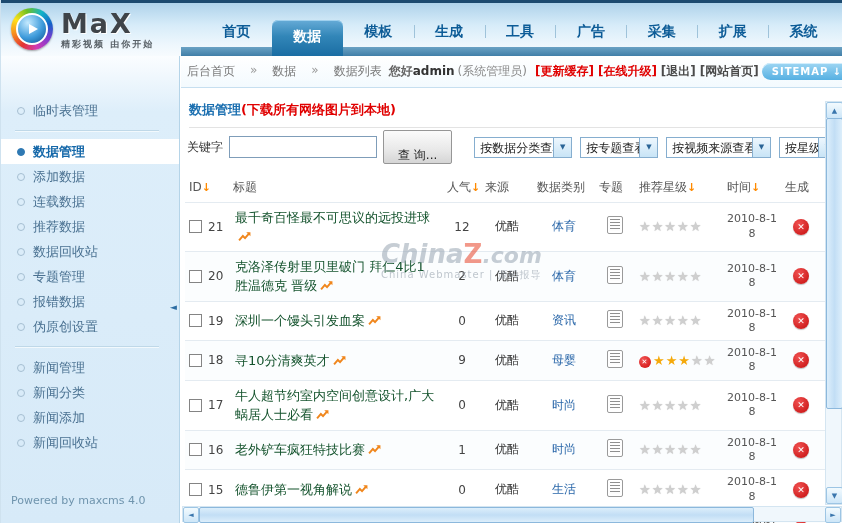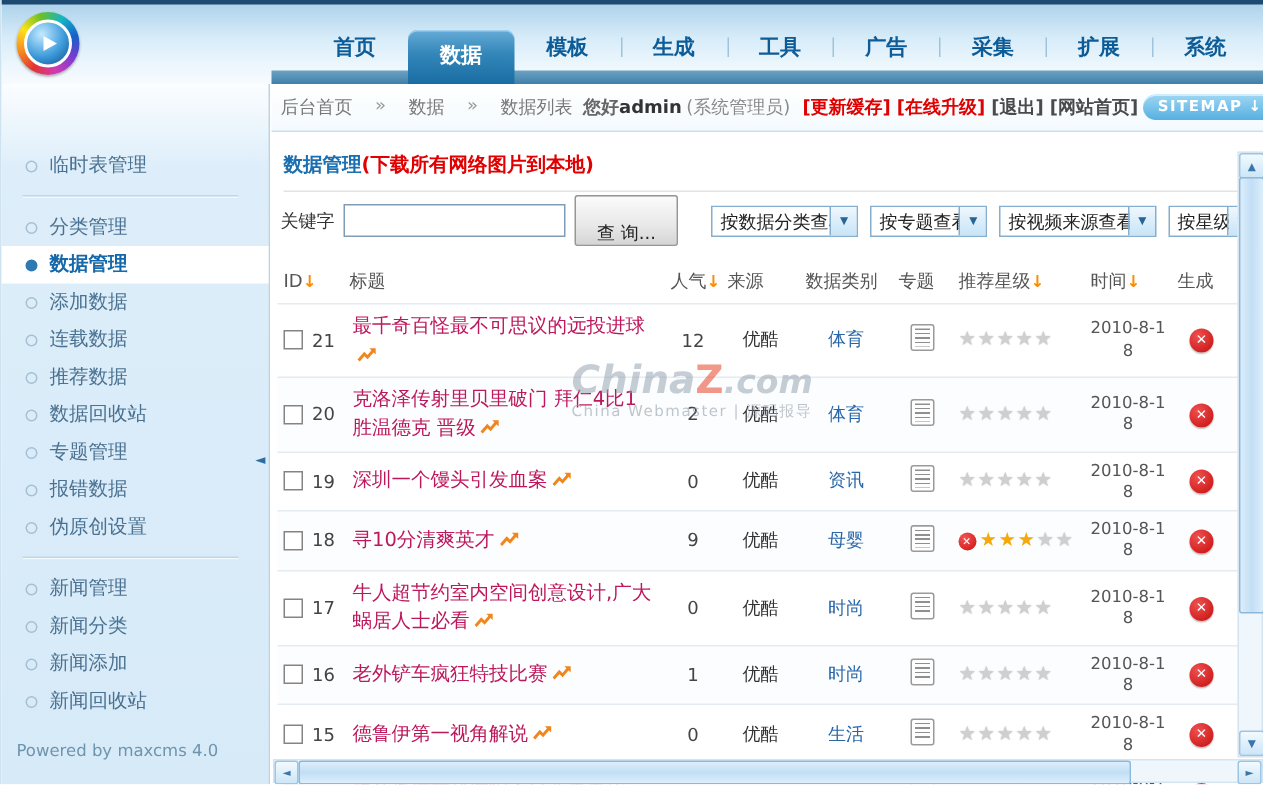--- a/index.html
+++ b/index.html
@@ -85,21 +85,21 @@
   .thead{height:30px;color:#555;font-size:12px;}
   .th{padding-left:4px;cursor:pointer;}
   .sort-arrow{color:#ff8a00;font-weight:bold;font-size:11px;}
   .sort-arrow::before{content:"↓";}
   .trow{border-top:1px solid #e4ebf1;padding:5px 0;min-height:26px;}
   .trow:nth-child(even){background:#fbfdfe;}
   .td{font-size:12px;color:#444;}
   .td-id{display:flex;align-items:center;padding-left:4px;gap:6px;}
   .cb{width:11px;height:11px;border:1px solid #848484;background:#fff;display:inline-block;flex:0 0 auto;cursor:pointer;}
   .td-title{padding:0 6px 0 6px;line-height:1.5;}
-  .title-link{color:#be185d;font-size:13px;cursor:pointer;}
+  .title-link{color:#14532d;font-size:13px;cursor:pointer;}
   .trend{width:13px;height:11px;vertical-align:-1px;margin-left:3px;}
   .trend .ln{stroke:#f0861c;stroke-width:1.8;fill:none;}
   .trend .tip{fill:#f0861c;}
   .td-hits,.td-source,.td-cat,.td-topic,.td-time,.td-gen{text-align:center;}
   .td-source{color:#333;}
   .cat-link{color:#2a67a9;cursor:pointer;}
   .doc-icon{display:inline-block;width:14px;height:16px;border:1px solid #9a9a9a;border-radius:2px;cursor:pointer;
      background:repeating-linear-gradient(180deg,#fdfdfd 0 2px,#8f8f8f 2px 3px);box-shadow:inset 0 0 0 2px #fff;}
   .td-stars{padding-left:4px;letter-spacing:1px;white-space:nowrap;}
   .star{font-size:13px;cursor:pointer;}
@@ -141,20 +141,24 @@
 <body>
 
 <div class="page">
   <div class="header">
     <div class="logo">
       <span class="logo-icon">
         <span class="logo-orb">
             <span class="play-tri"></span>
           </span>
       </span>
+      <span class="logo-text">
+        <div class="logo-word">MaX</div>
+        <div class="logo-tag">精彩视频 由你开始</div>
+      </span>
     </div>
     <div class="nav">
         <div class="nav-item"><span>首页</span></div>
         <div class="nav-item active"><span>数据</span></div>
         <div class="nav-item"><span>模板</span></div>
         <div class="nav-item"><span>生成</span></div>
         <div class="nav-item"><span>工具</span></div>
         <div class="nav-item"><span>广告</span></div>
         <div class="nav-item"><span>采集</span></div>
         <div class="nav-item"><span>扩展</span></div>
@@ -181,21 +185,20 @@
         <span class="bc-action">[退出]</span>
         <span class="bc-action">[网站首页]</span>
       </span>
     <span class="sitemap-btn">SITEMAP</span>
   </div>
 
   <div class="sidebar">
     <div class="sb-menu">
         <div class="sb-item"><span>临时表管理</span></div>
         <div class="sb-divider"></div>
-        <div class="sb-item"><span>分类管理</span></div>
         <div class="sb-item active"><span>数据管理</span></div>
         <div class="sb-item"><span>添加数据</span></div>
         <div class="sb-item"><span>连载数据</span></div>
         <div class="sb-item"><span>推荐数据</span></div>
         <div class="sb-item"><span>数据回收站</span></div>
         <div class="sb-item"><span>专题管理</span></div>
         <div class="sb-item"><span>报错数据</span></div>
         <div class="sb-item"><span>伪原创设置</span></div>
         <div class="sb-divider"></div>
         <div class="sb-item"><span>新闻管理</span></div>

